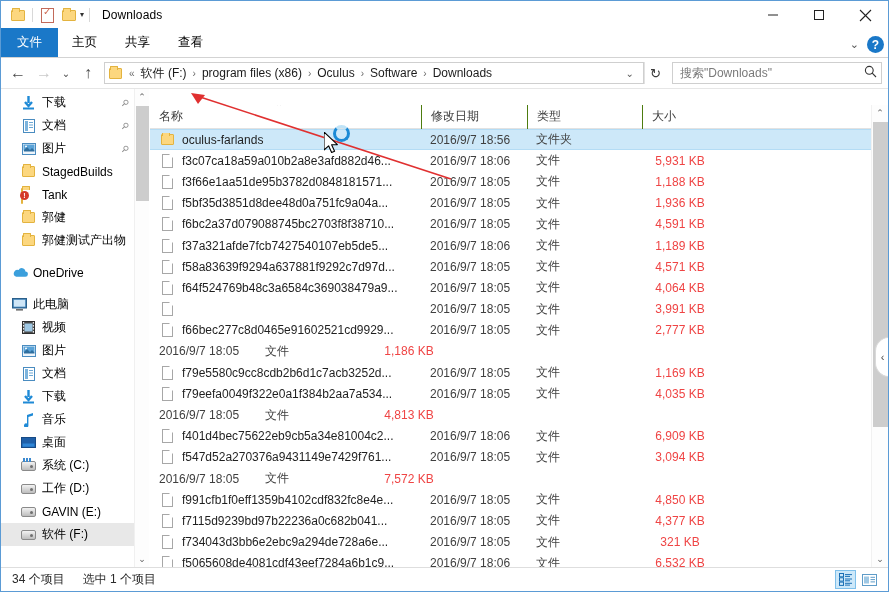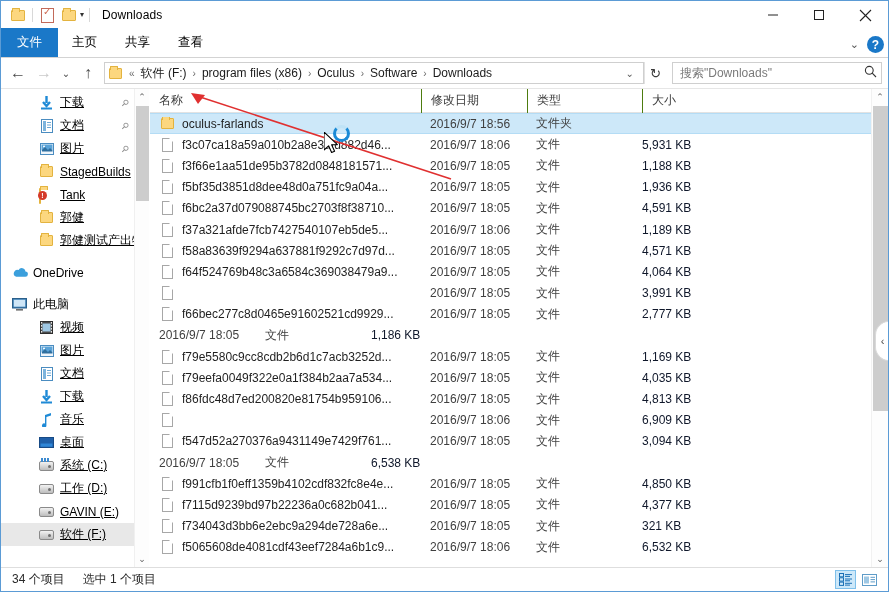--- a/index.html
+++ b/index.html
@@ -122,21 +122,21 @@
     width:149px; flex:0 0 149px; background:#ffffff;
     position:relative; overflow:hidden;
     border-right:1px solid #ffffff;
   }
   .nav-list { padding-top:2px; }
   .nav-item {
     height:23px; display:flex; align-items:center;
     padding-left:19px; font-size:12px; color:#000;
     position:relative;
   }
-  .nav-item.indent1 { padding-left:37px;text-decoration:underline; }
+  .nav-item.indent1 { padding-left:19px; }
   .nav-item.root { padding-left:10px; }
   .nav-item.selected { background:#e8e8e8; }
   .nav-ico { width:17px; flex:0 0 17px; display:flex; align-items:center; justify-content:center; margin-right:5px; }
   .nav-label { white-space:nowrap; overflow:hidden; }
   .pin { position:absolute; right:20px; font-size:11px; color:#8c8c8c; transform:rotate(45deg); }
   .nav-gap { height:9px; }
 
   .ic-folder { width:13px; height:11px; position:relative;
     background:#fcd77f; border:1px solid #e3b33f; border-radius:1px; }
   .ic-folder::before { content:""; position:absolute; left:0; top:-3px; width:6px; height:3px;
@@ -152,21 +152,21 @@
   .nav-scroll {
     position:absolute; right:0; top:0; width:15px; height:100%;
     background:#fdfdfd; border-left:1px solid #f0f0f0;
   }
   .sb-arrow { height:16px; display:flex; align-items:center; justify-content:center;
     font-size:9px; color:#606060; }
   .sb-arrow.bottom { position:absolute; bottom:0; width:100%; }
   .sb-thumb { position:absolute; left:1px; width:13px; background:#cdcdcd; }
 
   
-  #content { flex:1 1 auto; position:relative; background:#ffffff; overflow:hidden; }
+  #content { flex:1 1 auto; position:relative; background:#ffffff; overflow:hidden;margin-top:16px; }
 
   .col-headers {
     display:flex; height:24px; align-items:center;
     border-bottom:1px solid #e2e2e2; background:#fff;
     font-size:12px; color:#3b3b3b; position:relative;
   }
   .ch { padding-left:9px; position:relative; height:24px; display:flex; align-items:center; }
   .ch + .ch { border-left:1px solid #4d7c0f; }
   .ch.name { width:271px; flex:0 0 271px; }
   .ch.date { width:106px; flex:0 0 106px; }
@@ -177,21 +177,21 @@
   .rows { position:relative; }
   .row {
     display:flex; align-items:center; height:21.2px;
     font-size:12px; color:#1f1f1f;
   }
   .row.selected { background:#cde8f9; border-top:1px solid #b4dcf5; border-bottom:1px solid #b4dcf5; }
   .cell { padding-left:9px; white-space:nowrap; overflow:hidden; }
   .cell.name { width:271px; flex:0 0 271px; display:flex; align-items:center; }
   .cell.date { width:106px; flex:0 0 106px; color:#3f3f3f; }
   .cell.type { width:115px; flex:0 0 115px; color:#3f3f3f; }
-  .cell.size { width:80px; flex:0 0 80px; color:#0f172a; text-align:left; padding-right:4px; padding-left:0; }
+  .cell.size { width:80px; flex:0 0 80px; color:#ef4444; text-align:center; padding-right:4px; padding-left:0; }
   .row-ico { width:16px; flex:0 0 16px; margin-right:7px; display:flex; align-items:center; justify-content:center; }
   .ic-file { width:11px; height:14px; background:#fff; border:1px solid #a7a7a7; position:relative; }
   .ic-file::after { content:""; position:absolute; right:-1px; top:-1px;
     border-left:4px solid transparent; border-top:4px solid #ffffff; }
   .fname { overflow:hidden; text-overflow:ellipsis; white-space:nowrap; }
 
   
   .content-scroll {
     position:absolute; right:0; top:0; width:17px; height:100%;
     background:#fdfdfd; border-left:1px solid #f1f1f1;
@@ -635,55 +635,50 @@
               <span class="row-ico">
                 <span class="ic-file"></span>
               </span>
               <span class="fname">f79eefa0049f322e0a1f384b2aa7a534...</span>
             </div>
             <div class="cell date">2016/9/7 18:05</div>
             <div class="cell type">文件</div>
             <div class="cell size">4,035 KB</div>
           </div>
           <div class="row">
-            <div class="cell name">
-              <span class="row-ico">
-                <span class="ic-file"></span>
-              </span>
-              <span class="fname">f86fdc48d7ed200820e81754b959106...</span>
-            </div>
             <div class="cell date">2016/9/7 18:05</div>
             <div class="cell type">文件</div>
             <div class="cell size">4,813 KB</div>
           </div>
           <div class="row">
             <div class="cell name">
               <span class="row-ico">
                 <span class="ic-file"></span>
               </span>
+              <span class="fname">f401d4bec75622eb9cb5a34e81004c2...</span>
             </div>
             <div class="cell date">2016/9/7 18:06</div>
             <div class="cell type">文件</div>
             <div class="cell size">6,909 KB</div>
           </div>
           <div class="row">
             <div class="cell name">
               <span class="row-ico">
                 <span class="ic-file"></span>
               </span>
               <span class="fname">f547d52a270376a9431149e7429f761...</span>
             </div>
             <div class="cell date">2016/9/7 18:05</div>
             <div class="cell type">文件</div>
             <div class="cell size">3,094 KB</div>
           </div>
           <div class="row">
             <div class="cell date">2016/9/7 18:05</div>
             <div class="cell type">文件</div>
-            <div class="cell size">6,538 KB</div>
+            <div class="cell size">7,572 KB</div>
           </div>
           <div class="row">
             <div class="cell name">
               <span class="row-ico">
                 <span class="ic-file"></span>
               </span>
               <span class="fname">f991cfb1f0eff1359b4102cdf832fc8e4e...</span>
             </div>
             <div class="cell date">2016/9/7 18:05</div>
             <div class="cell type">文件</div>

